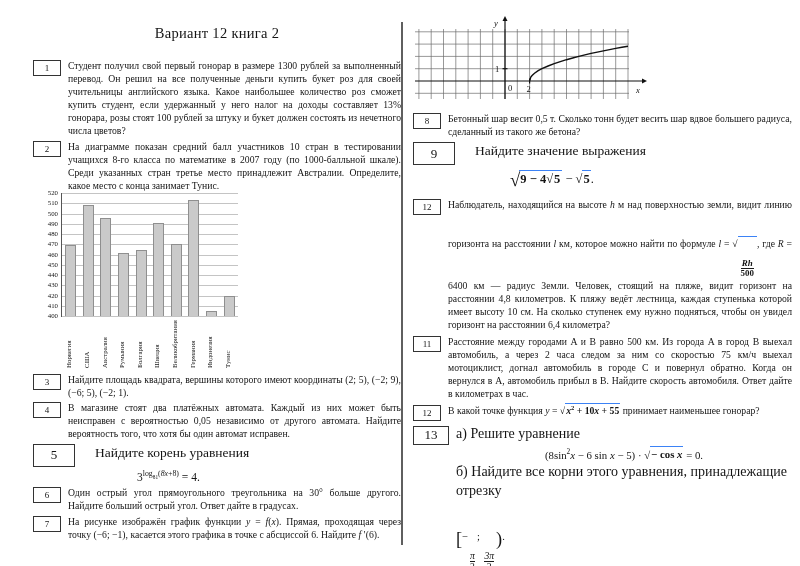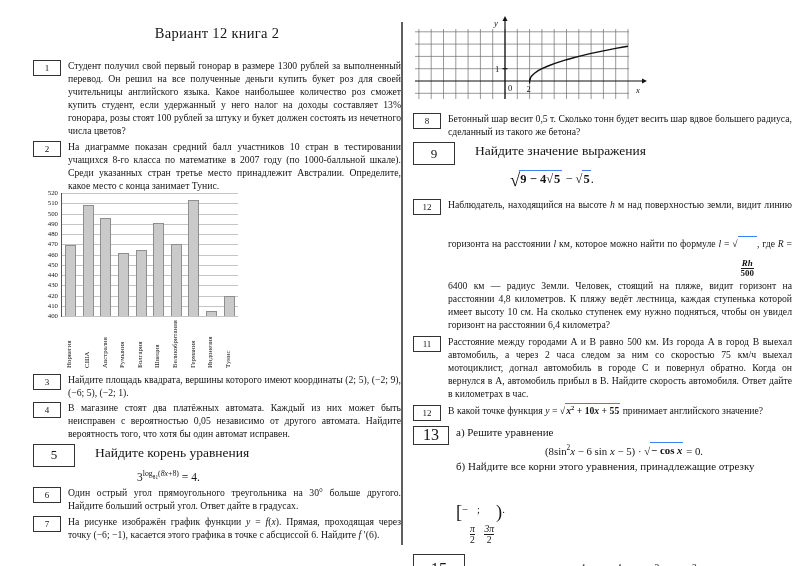--- a/index.html
+++ b/index.html
@@ -6,21 +6,21 @@
   body{width:800px;height:566px;background:#fff;color:#141414;position:relative;overflow:hidden;
        font-family:"Liberation Serif", serif;}
   .divider{position:absolute;left:401px;top:22px;width:2px;height:523px;background:#5f5f5f;}
   .col-left{position:absolute;left:33px;top:16px;width:368px;}
   .col-right{position:absolute;left:413px;top:0;width:379px;}
   .title{text-align:center;font-size:14.5px;margin-top:9px;letter-spacing:.3px;}
   .prob{display:flex;align-items:flex-start;}
   .numbox{flex:0 0 auto;width:26px;height:14px;border:1px solid #333;display:flex;align-items:center;
           justify-content:center;font-size:9px;margin-right:7px;margin-top:1px;background:#fff;}
   .numbox.b5,.numbox.b9{width:40px;height:21px;font-size:13px;border-width:1.3px;}
-  .numbox.b13{width:34px;height:17px;font-size:16px;border-width:1.2px;}
+  .numbox.b13{width:34px;height:17px;font-size:13px;border-width:1.2px;}
   .numbox.b15{width:50px;height:28px;font-size:16.5px;border-width:1.8px;}
   .pbody{flex:1;min-width:0;}
   .ptext{flex:1;min-width:0;font-size:9.7px;line-height:1.34;text-align:justify;}
   .pheading{font-size:13.5px;margin:2px 0 0 13px;}
   .pheading.h15{font-size:15.5px;margin-top:5px;}
   .pformula{font-size:11.5px;margin:8px 0 0 55px;}
   .pformula.f9{font-size:12.5px;margin:10px 0 0 48px;}
   .pformula.f13{font-size:10.8px;text-align:center;margin:3px 0 3px 0;}
   .pformula.fint{font-size:10.5px;margin:2px 0 0 0;}
   .pformula.f15{font-size:14px;margin:10px 0 0 50px;}
@@ -54,21 +54,21 @@
   .fgraph .ah{fill:#111;}
   .fgraph .curve{fill:none;stroke:#111;stroke-width:1.4;}
   .fgraph text{font-size:8.5px;font-family:"Liberation Serif",serif;fill:#111;}
   .fgraph .lit{font-style:italic;}
   
   #p1{margin-top:17px;} #p2{margin-top:3px;} #p3{margin-top:5px;} #p4{margin-top:2px;}
   #p5{margin-top:3px;} #p6{margin-top:3px;} #p7{margin-top:3px;}
   #p8{margin-top:4px;} #p9{margin-top:3px;} #p10{margin-top:7px;} #p11{margin-top:4px;}
   #p12{margin-top:4px;} #p13{margin-top:4px;} #p15{margin-top:8px;gap:42px;}
   #chart-block{margin-top:1px;}
-  .ptext-plain{font-size:11px;line-height:1.35;}
+  .ptext-plain{font-size:14px;line-height:1.35;}
 </style>
 </head>
 <body>
 
 <div class="divider"></div>
 
 <div class="col-left">
   <div class="title">Вариант 12  книга 2</div>
 
   <div class="prob" id="p1">
@@ -249,21 +249,21 @@
     <div class="ptext"><span>Наблюдатель, находящийся на высоте </span><span class="it">h</span><span> м над поверхностью земли, видит линию горизонта на расстоянии </span><span class="it">l</span><span> км, которое можно найти по формуле </span><span class="it">l</span><span> = √</span><span class="ovl"><span class="frac"><span class="num it">Rh</span><span class="den">500</span></span></span><span>, где </span><span class="it">R</span><span> = 6400 км — радиус Земли. Человек, стоящий на пляже, видит горизонт на расстоянии 4,8 километров. К пляжу ведёт лестница, каждая ступенька которой имеет высоту 10 см. На сколько ступенек ему нужно подняться, чтобы он увидел горизонт на расстоянии 6,4 километра?</span></div>
   </div>
 
   <div class="prob" id="p11">
     <div class="numbox">11</div>
     <div class="ptext">Расстояние между городами A и B равно 500 км. Из города A в город B выехал автомобиль, а через 2 часа следом за ним со скоростью 75 км/ч выехал мотоциклист, догнал автомобиль в городе C и повернул обратно. Когда он вернулся в A, автомобиль прибыл в B. Найдите скорость автомобиля. Ответ дайте в километрах в час.</div>
   </div>
 
   <div class="prob" id="p12">
     <div class="numbox">12</div>
-    <div class="ptext"><span>В какой точке функция </span><span class="it">y</span><span> = √</span><span class="ovl"><span class="it">x</span><sup>2</sup><span> + 10</span><span class="it">x</span><span> + 55</span></span><span> принимает английского значение?</span></div>
+    <div class="ptext"><span>В какой точке функция </span><span class="it">y</span><span> = √</span><span class="ovl"><span class="it">x</span><sup>2</sup><span> + 10</span><span class="it">x</span><span> + 55</span></span><span> принимает наименьшее гонорар?</span></div>
   </div>
 
   <div class="prob" id="p13">
     <div class="numbox b13">13</div>
     <div class="pbody">
       <div class="ptext-plain">а) Решите уравнение</div>
       <div class="pformula f13"><span>(8sin</span><sup>2</sup><span class="it">x</span><span> − 6 sin </span><span class="it">x</span><span> − 5) · √</span><span class="ovl"><span>− cos </span><span class="it">x</span></span><span> = 0.</span></div>
       <div class="ptext-plain">б) Найдите все корни этого уравнения, принадлежащие отрезку</div>
       <div class="pformula fint"><span class="bigbr">[</span><span>−</span><span class="frac"><span class="num it">π</span><span class="den">2</span></span><span>; </span><span class="frac"><span class="num it">3π</span><span class="den">2</span></span><span class="bigbr">)</span><span>.</span></div>
     </div>

